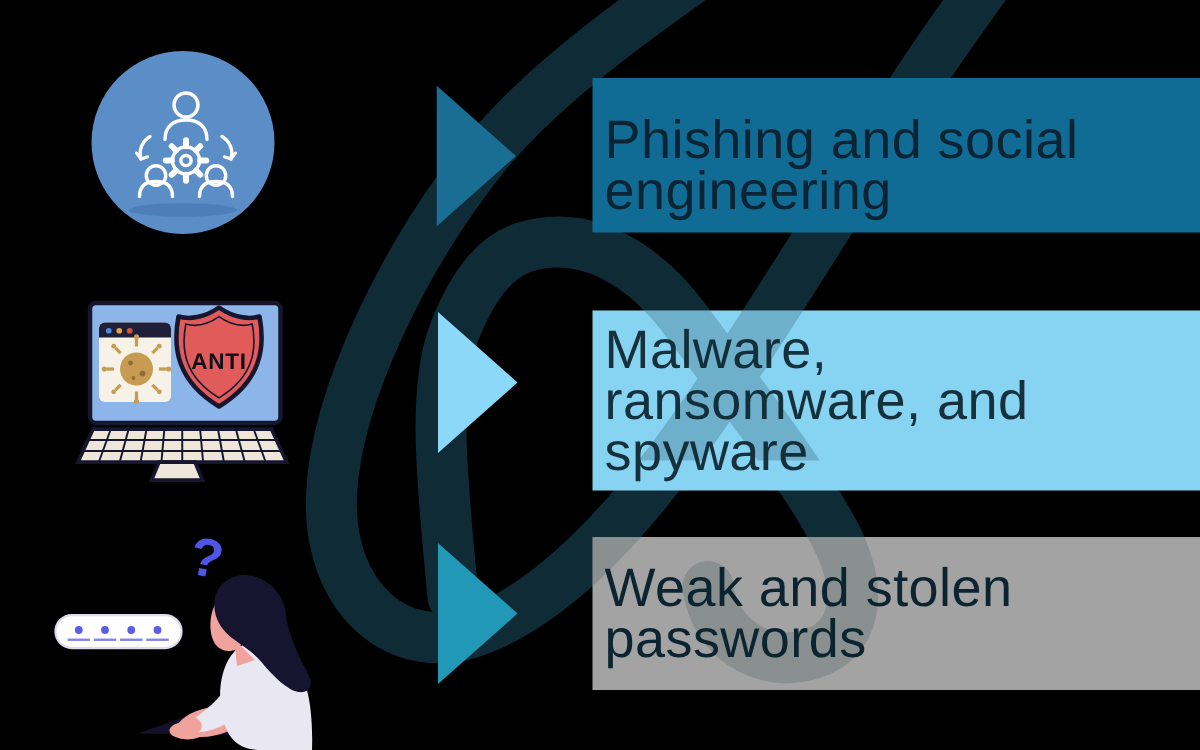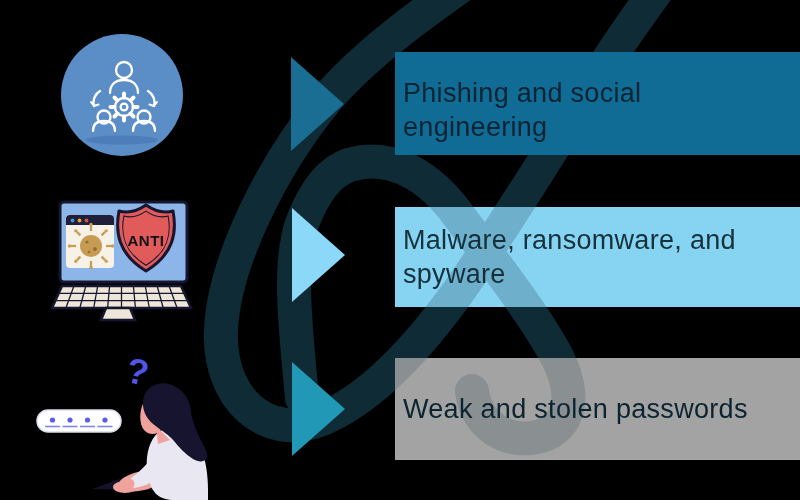--- a/index.html
+++ b/index.html
@@ -1,21 +1,21 @@
 <!DOCTYPE html>
 <html><head>
 <meta charset="utf-8">
 <style>
   html,body{margin:0;padding:0;background:#000;}
   #canvas{position:relative;width:800px;height:500px;background:#000;overflow:hidden;
           font-family:"Liberation Sans",sans-serif;}
   svg.layer{position:absolute;left:0;top:0;pointer-events:none;}
   #clip-svg{z-index:1;}
   .bar{position:absolute;left:395px;width:405px;z-index:2;display:flex;align-items:center;}
-  .bar-label{font-size:27px;line-height:34px;font-weight:500;letter-spacing:.3px;
+  .bar-label{font-size:36px;line-height:34px;font-weight:500;letter-spacing:.3px;
              padding-left:8px;max-width:360px;position:relative;z-index:5;}
   .tri{position:absolute;z-index:2;}
   #overlay-svg{z-index:3;}
   #art-svg{z-index:4;}
 </style>
 </head>
 <body>
 
 <div id="canvas">
 
@@ -33,21 +33,21 @@
     <g fill="none" stroke-width="34" stroke-linecap="round">
       <use href="#clip-outer" stroke="#0e2b36"></use>
       <use href="#clip-inner" stroke="#0e2b36"></use>
     </g>
   </svg>
 
   <div class="bar" style="top: 52px; height: 103px; background: rgb(17, 108, 149);">
     <div class="bar-label" style="margin-top: 12px; color: rgb(10, 36, 52);">Phishing and social engineering</div>
   </div>
 
-  <div class="bar" style="top: 207px; height: 100px; background: rgb(135, 211, 242);">
+  <div class="bar" style="top: 207px; height: 120px; background: rgb(135, 211, 242);">
     <div class="bar-label" style="color: rgb(22, 49, 60);">Malware, ransomware, and spyware</div>
   </div>
 
   <div class="bar" style="top: 358px; height: 102px; background: #a3a3a3;">
     <div class="bar-label" style="color: rgb(11, 36, 48);">Weak and stolen passwords</div>
   </div>
 
   <svg class="tri" style="left:291px;top:57px;" width="54" height="96">
     <polygon points="0,0 0,94 53,47" fill="#1a6d93"></polygon>
   </svg>

